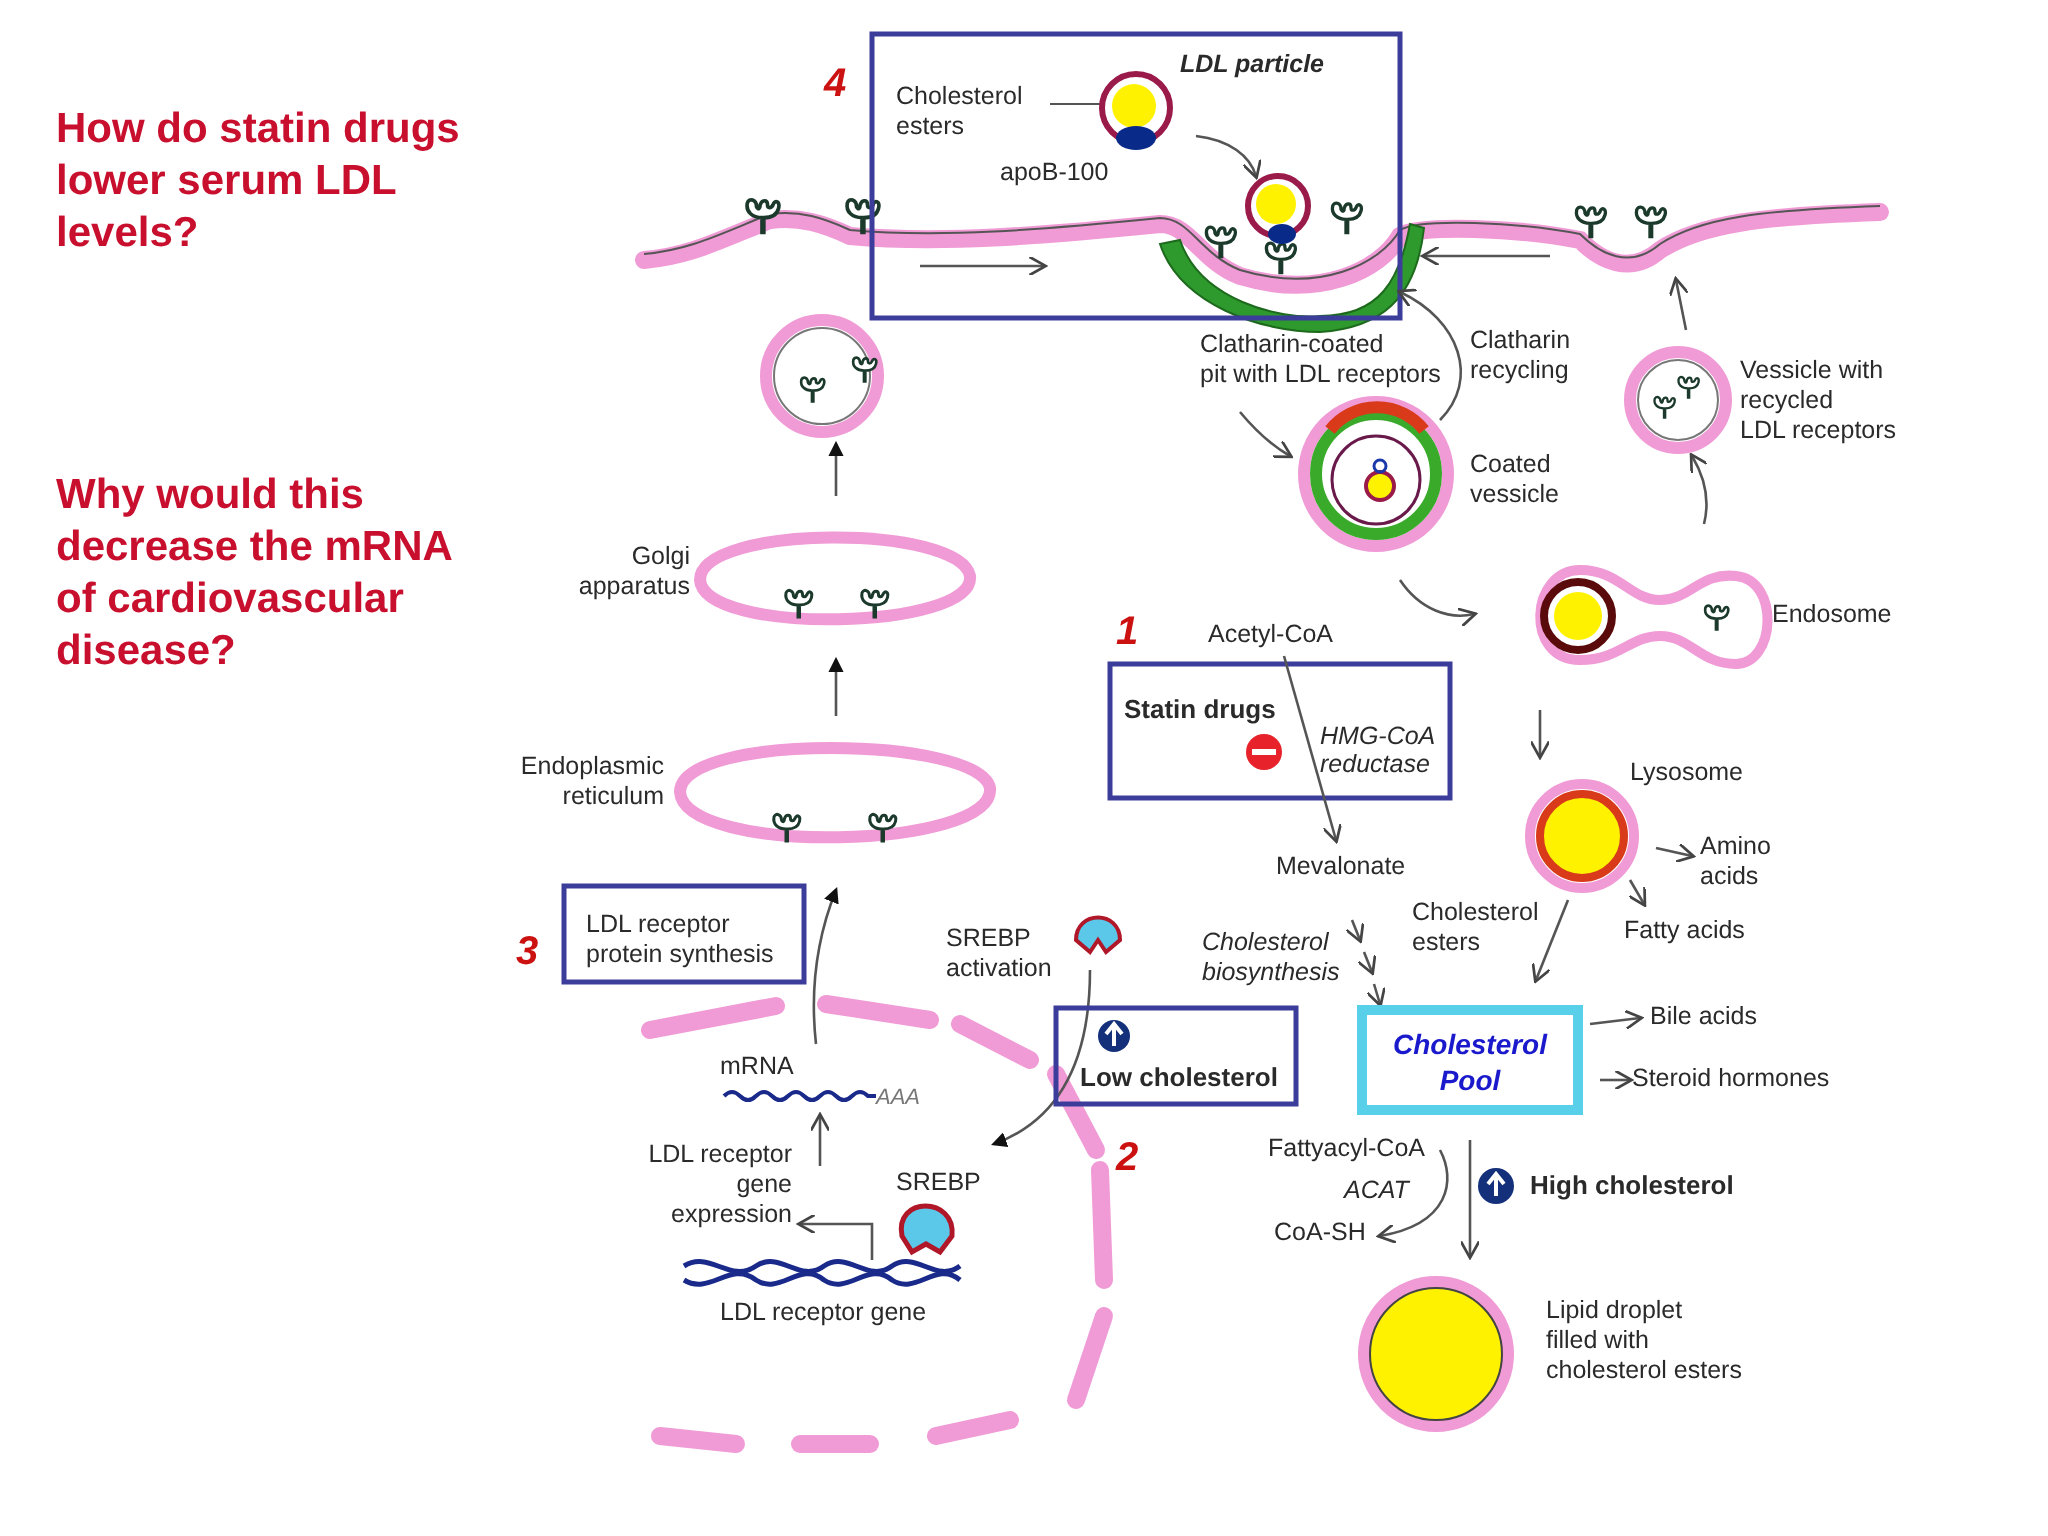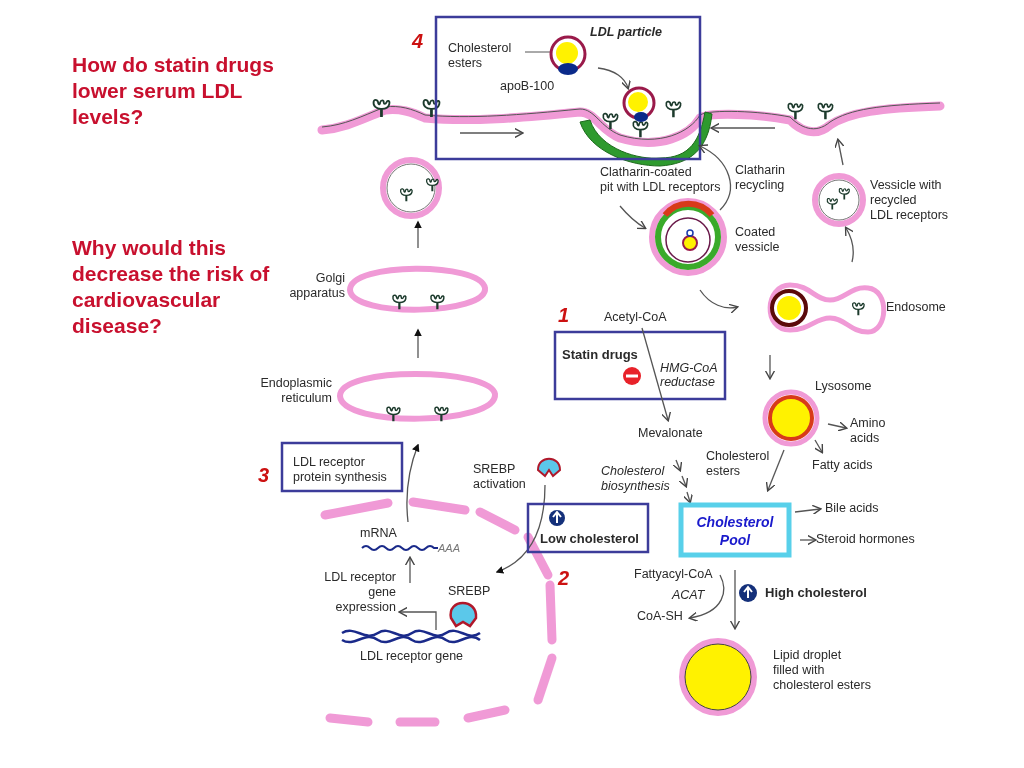--- a/index.html
+++ b/index.html
@@ -1,35 +1,35 @@
 <!DOCTYPE html>
 <html><head>
 <meta charset="utf-8">
 <style>
   html,body{margin:0;padding:0;background:#ffffff;}
   body{width:1024px;height:768px;position:relative;overflow:hidden;font-family:"Liberation Sans",sans-serif;}
-  .q{position:absolute;left:28px;color:#c8102e;font-weight:bold;font-size:21px;line-height:26px;width:220px;margin-left:44px;}
+  .q{position:absolute;left:28px;color:#c8102e;font-weight:bold;font-size:21px;line-height:26px;width:220px;}
   #q1{top:52px;}
   #q2{top:235px;}
   svg#diagram{position:absolute;left:0;top:0;}
   .lbl{font-family:"Liberation Sans",sans-serif;font-size:12.5px;fill:#2a2a2a;}
   .lbl-i{font-style:italic;}
   .lbl-b{font-weight:bold;}
   .num{font-family:"Liberation Sans",sans-serif;font-weight:bold;font-style:italic;font-size:20px;fill:#cc1111;}
   .pool{font-family:"Liberation Sans",sans-serif;font-weight:bold;font-style:italic;font-size:14px;fill:#1a1acc;}
   .membrane{fill:none;stroke:#f09ad6;stroke-width:9;stroke-linecap:round;}
   .memline{fill:none;stroke:#555;stroke-width:1;}
   .arrow{fill:none;stroke:#555;stroke-width:1.3;}
   .box{fill:none;stroke:#3c3c9a;stroke-width:2.5;}
 </style>
 </head>
 <body>
 
 <div class="q" id="q1">How do statin drugs lower serum LDL levels?</div>
-<div class="q" id="q2">Why would this decrease the risk of cardiovascular disease?</div>
+<div class="q" id="q2">Why would this decrease the mRNA of cardiovascular disease?</div>
 
 <svg id="diagram" width="1024" height="768" viewBox="0 0 1024 768">
   <defs>
     <marker id="ah" viewBox="0 0 10 10" refX="8" refY="5" markerWidth="7" markerHeight="7" orient="auto-start-reverse">
       <path d="M0,0 L9,5 L0,10" fill="none" stroke="#444" stroke-width="1.5"></path>
     </marker>
     <marker id="ahk" viewBox="0 0 10 10" refX="8" refY="5" markerWidth="6" markerHeight="6" orient="auto">
       <path d="M0,0 L10,5 L0,10 z" fill="#111"></path>
     </marker>
     <symbol id="rcp" viewBox="0 0 24 24">

